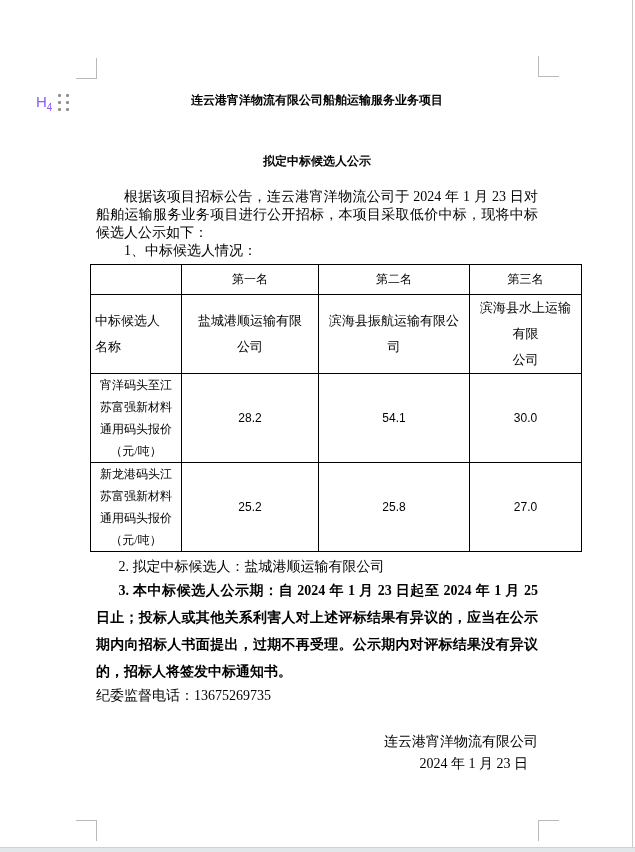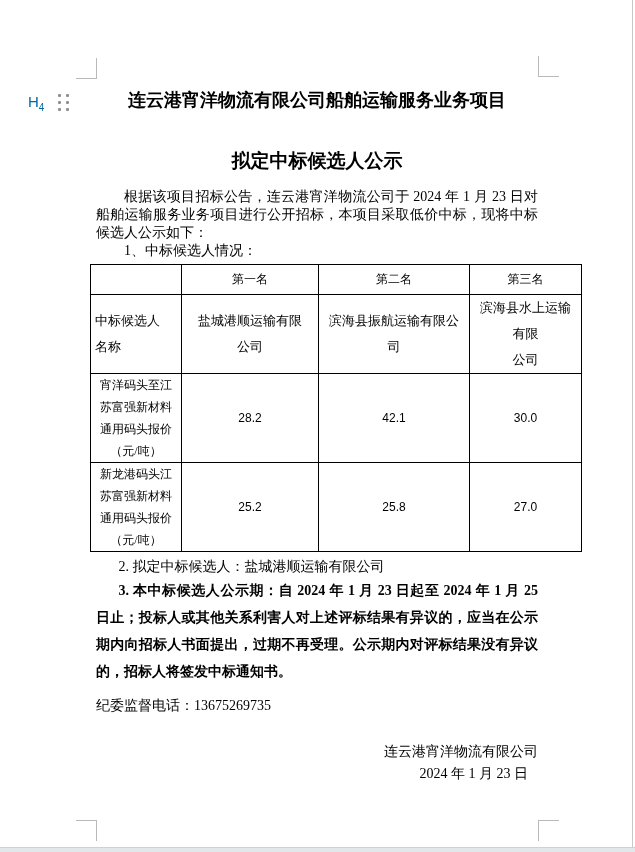--- a/index.html
+++ b/index.html
@@ -20,50 +20,50 @@
     position:absolute;left:0;right:0;bottom:0;height:4px;
     background:#e2e7ea;border-top:1px solid #ccd3d8;
   }
   .crop{position:absolute;width:20px;height:20px;}
   .crop.tl{left:76px;top:58px;border-right:1px solid #b9b9b9;border-bottom:1px solid #b9b9b9;}
   .crop.tr{left:538px;top:56px;border-left:1px solid #b9b9b9;border-bottom:1px solid #b9b9b9;}
   .crop.bl{left:76px;top:820px;border-right:1px solid #b9b9b9;border-top:1px solid #b9b9b9;}
   .crop.br{left:538px;top:820px;border-left:1px solid #b9b9b9;border-top:1px solid #b9b9b9;}
   
   .h-marker{
-    position:absolute;left:28px;top:93px;
-    color:#0369a1;font-family:"Liberation Sans","DejaVu Sans",sans-serif;
+    position:absolute;left:36px;top:93px;
+    color:#8b5cf6;font-family:"Liberation Sans","DejaVu Sans",sans-serif;
     font-size:15px;line-height:18px;user-select:none;cursor:pointer;
   }
   .h-marker sub{font-size:10px;}
   .drag-handle{
     position:absolute;left:58px;top:94px;
     display:grid;grid-template-columns:8px 8px;grid-auto-rows:7px;
     cursor:grab;
   }
   .drag-handle .dot{
     width:3px;height:3px;background:#8f8f8f;border-radius:1px;
   }
   
   .doc{position:absolute;left:96px;top:0;width:442px;}
   .title{
     margin:88px 0 0 0;text-align:center;
-    font-size:18px;font-weight:bold;line-height:24px;
+    font-size:12px;font-weight:bold;line-height:24px;
   }
   .subtitle{
     margin:38px 0 0 0;text-align:center;
-    font-size:19px;font-weight:bold;line-height:22px;
+    font-size:12px;font-weight:bold;line-height:22px;
   }
   .para{font-size:14px;line-height:18px;margin:0;text-align:justify;}
   .para.intro{margin-top:16px;text-indent:2em;}
   .para.item1{text-indent:2em;}
   .para.item2{margin-top:5px;text-indent:1.6em;font-size:14px;line-height:20px;}
   .para.item3{text-indent:1.6em;font-size:14px;line-height:27px;font-weight:bold;}
   .phone{font-size:14px;line-height:21px;margin:0;}
-  .phone.first{margin-top:10px;}
+  .phone.first{}
   .sig{font-size:14px;line-height:22px;margin:0;text-align:right;}
   .sig.company{margin-top:25px;}
   .sig.date{padding-right:10px;}
   
   table.bid{
     border-collapse:collapse;table-layout:fixed;
     margin:4px 0 0 -6px;width:455px;
     font-size:12px;
   }
   table.bid td,table.bid th{
@@ -132,21 +132,21 @@
 司</td>
         <td class="c3">滨海县水上运输有限
 公司</td>
       </tr>
       <tr class="r-price1">
         <td class="c0 row-label">宵洋码头至江
 苏富强新材料
 通用码头报价
 （元/吨）</td>
         <td class="c1 price-val">28.2</td>
-        <td class="c2 price-val">42.1</td>
+        <td class="c2 price-val">54.1</td>
         <td class="c3 price-val">30.0</td>
       </tr>
       <tr class="r-price2">
         <td class="c0 row-label">新龙港码头江
 苏富强新材料
 通用码头报价
 （元/吨）</td>
         <td class="c1 price-val">25.2</td>
         <td class="c2 price-val">25.8</td>
         <td class="c3 price-val">27.0</td>

